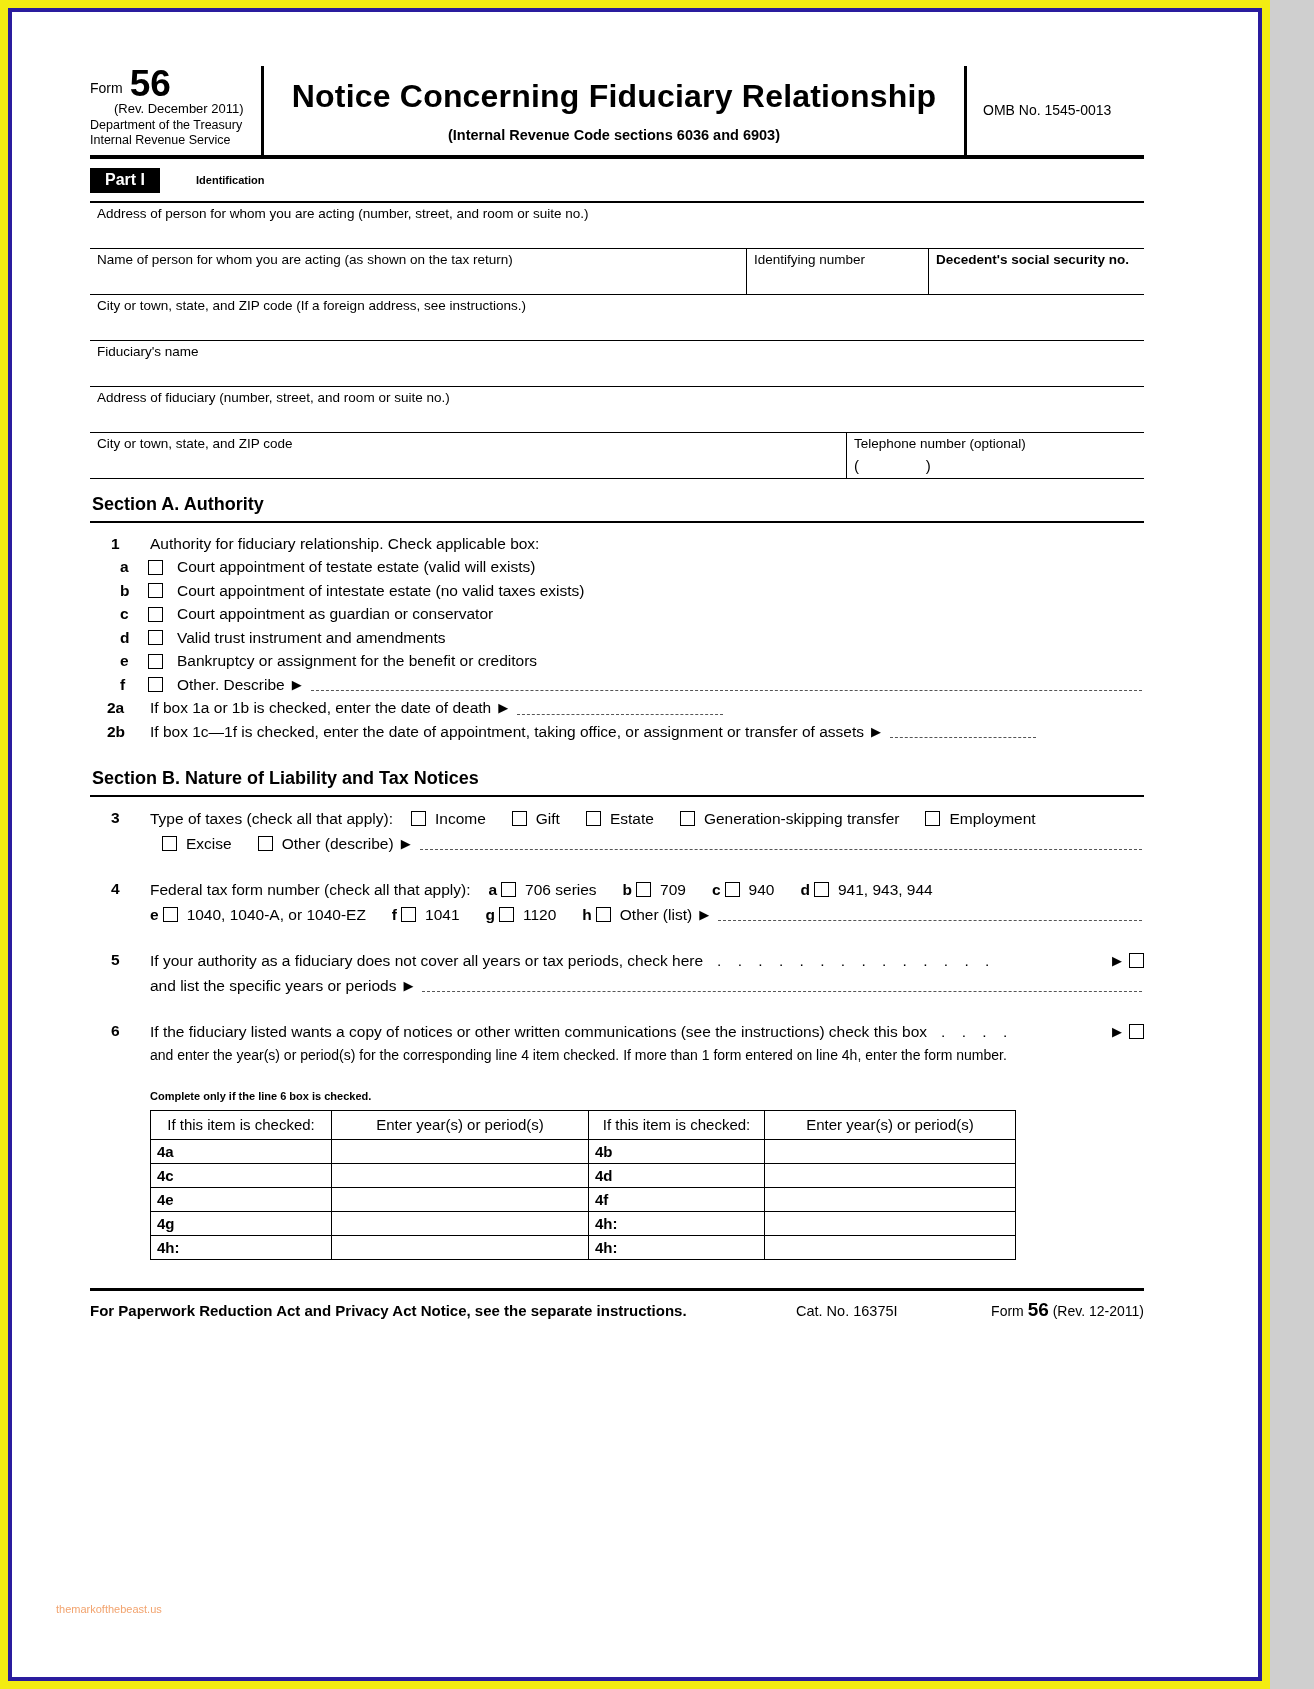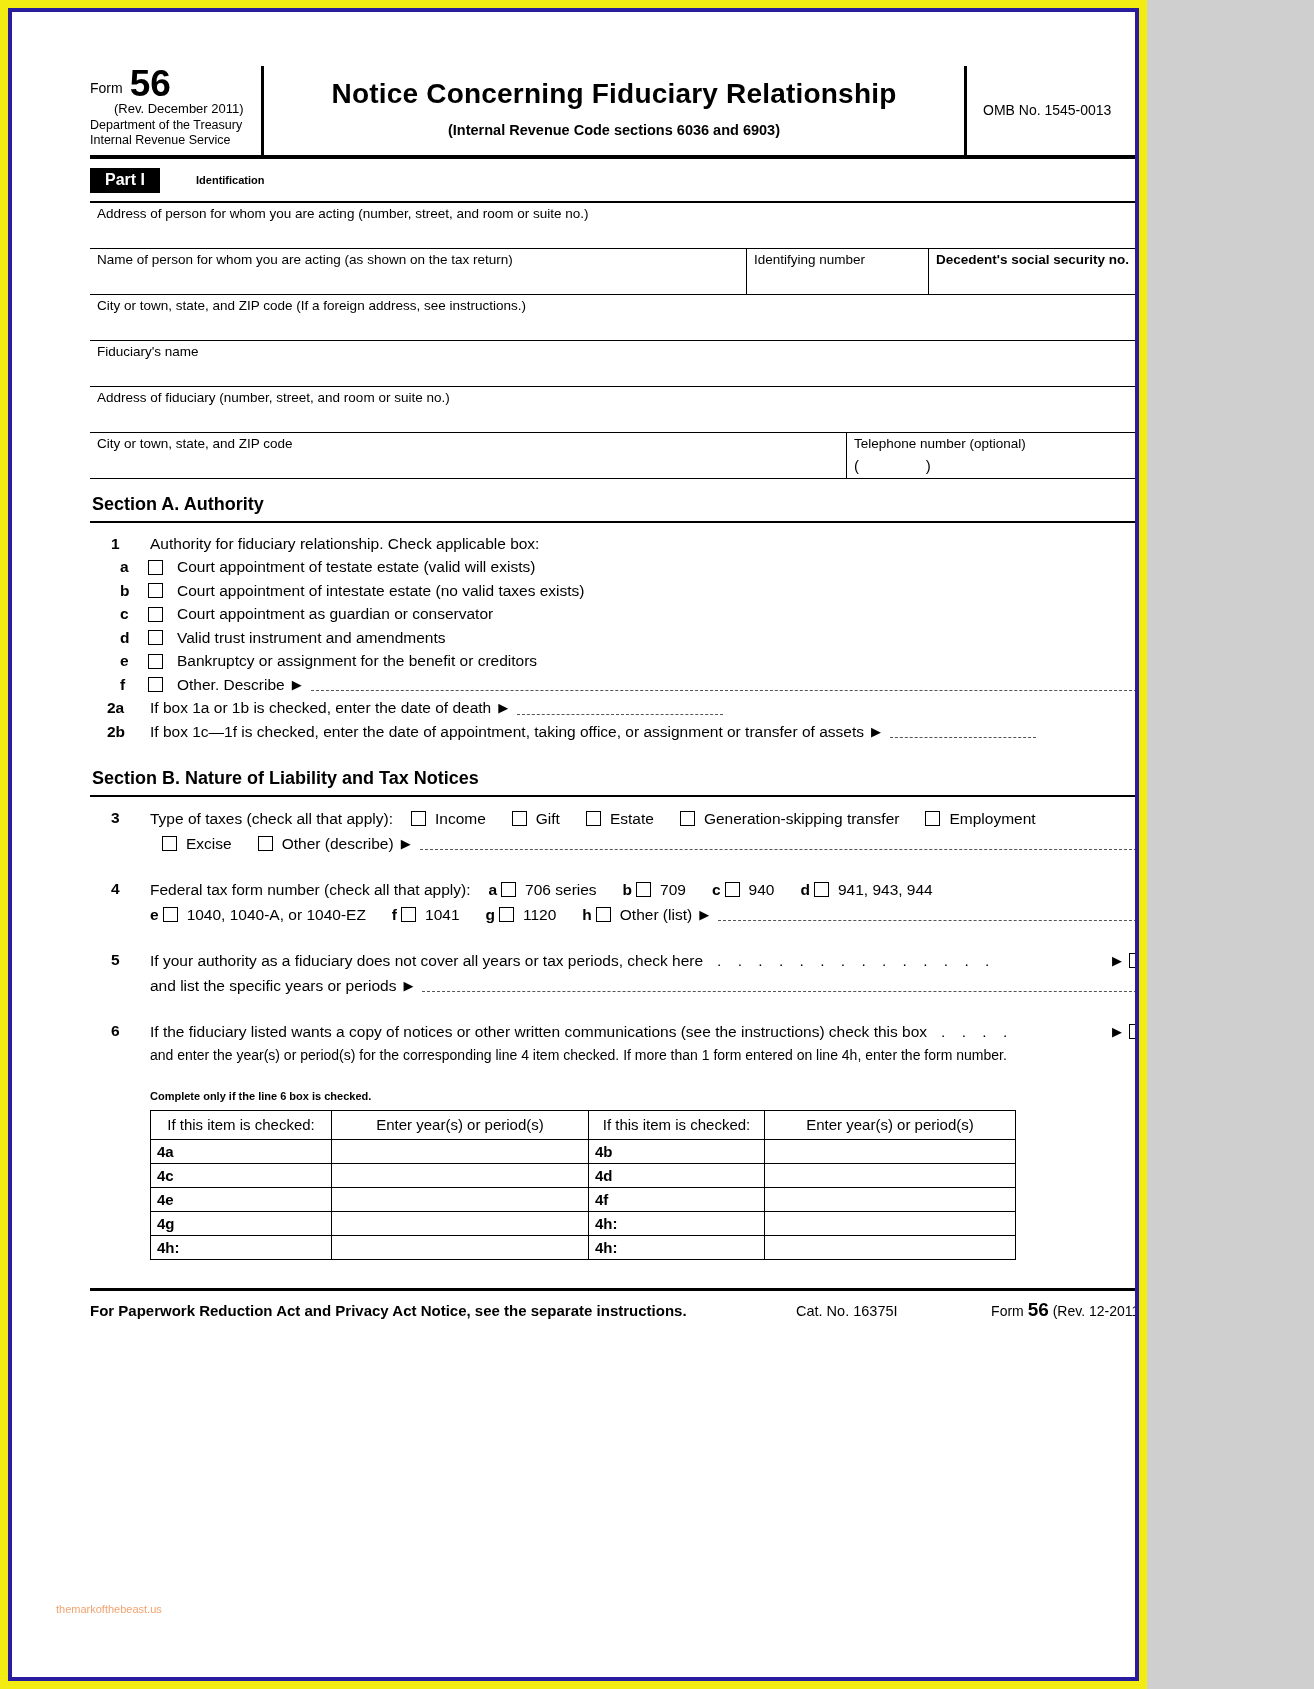--- a/index.html
+++ b/index.html
@@ -1,32 +1,32 @@
 <!DOCTYPE html>
 <html><head>
 <meta charset="utf-8">
 <style>
   * { margin:0; padding:0; box-sizing:border-box; }
   html,body { background:#cfcfcf; }
   body { font-family:"Liberation Sans", sans-serif; color:#000; }
 
-  .frame { width:1147px; height:1689px; background:#f3ec12; padding:8px; }
+  .frame { width:1270px; height:1689px; background:#f3ec12; padding:8px; }
   .sheet { width:100%; height:100%; background:#ffffff; border:4px solid #2a1c9e; position:relative; overflow:hidden; }
   .content { width:1054px; margin:54px 0 0 78px; }
 
   
   .form-header { display:flex; border-bottom:4px solid #000; }
   .fh-left { width:174px; padding:2px 4px 6px 0; border-right:3px solid #000; }
   .form-line { display:flex; align-items:flex-end; gap:7px; }
   .form-word { font-size:14px; padding-bottom:3px; }
   .form-num { font-size:37px; font-weight:bold; line-height:0.85; }
   .fh-small { font-size:12.5px; line-height:1.25; }
   .fh-rev { margin-top:2px; font-size:13px;margin-left:24px; }
   .fh-center { flex:1; text-align:center; padding-top:12px; }
-  .fh-title { font-size:28px; font-weight:bold; letter-spacing:0.2px; }
+  .fh-title { font-size:32px; font-weight:bold; letter-spacing:0.2px; }
   .fh-subtitle { font-size:14.5px; font-weight:bold; margin-top:12px; }
   .fh-right { width:180px; border-left:3px solid #000; display:flex; align-items:center; padding-left:16px; font-size:14px; }
 
   
   .part-row { display:flex; align-items:center; gap:36px; margin:9px 0 8px 0; }
   .part-badge { background:#000; color:#fff; font-weight:bold; font-size:16px; padding:3px 15px 4px; }
   .part-title { font-weight:bold; font-size:11px; }
 
   
   .id-grid { border-top:2px solid #000; }

